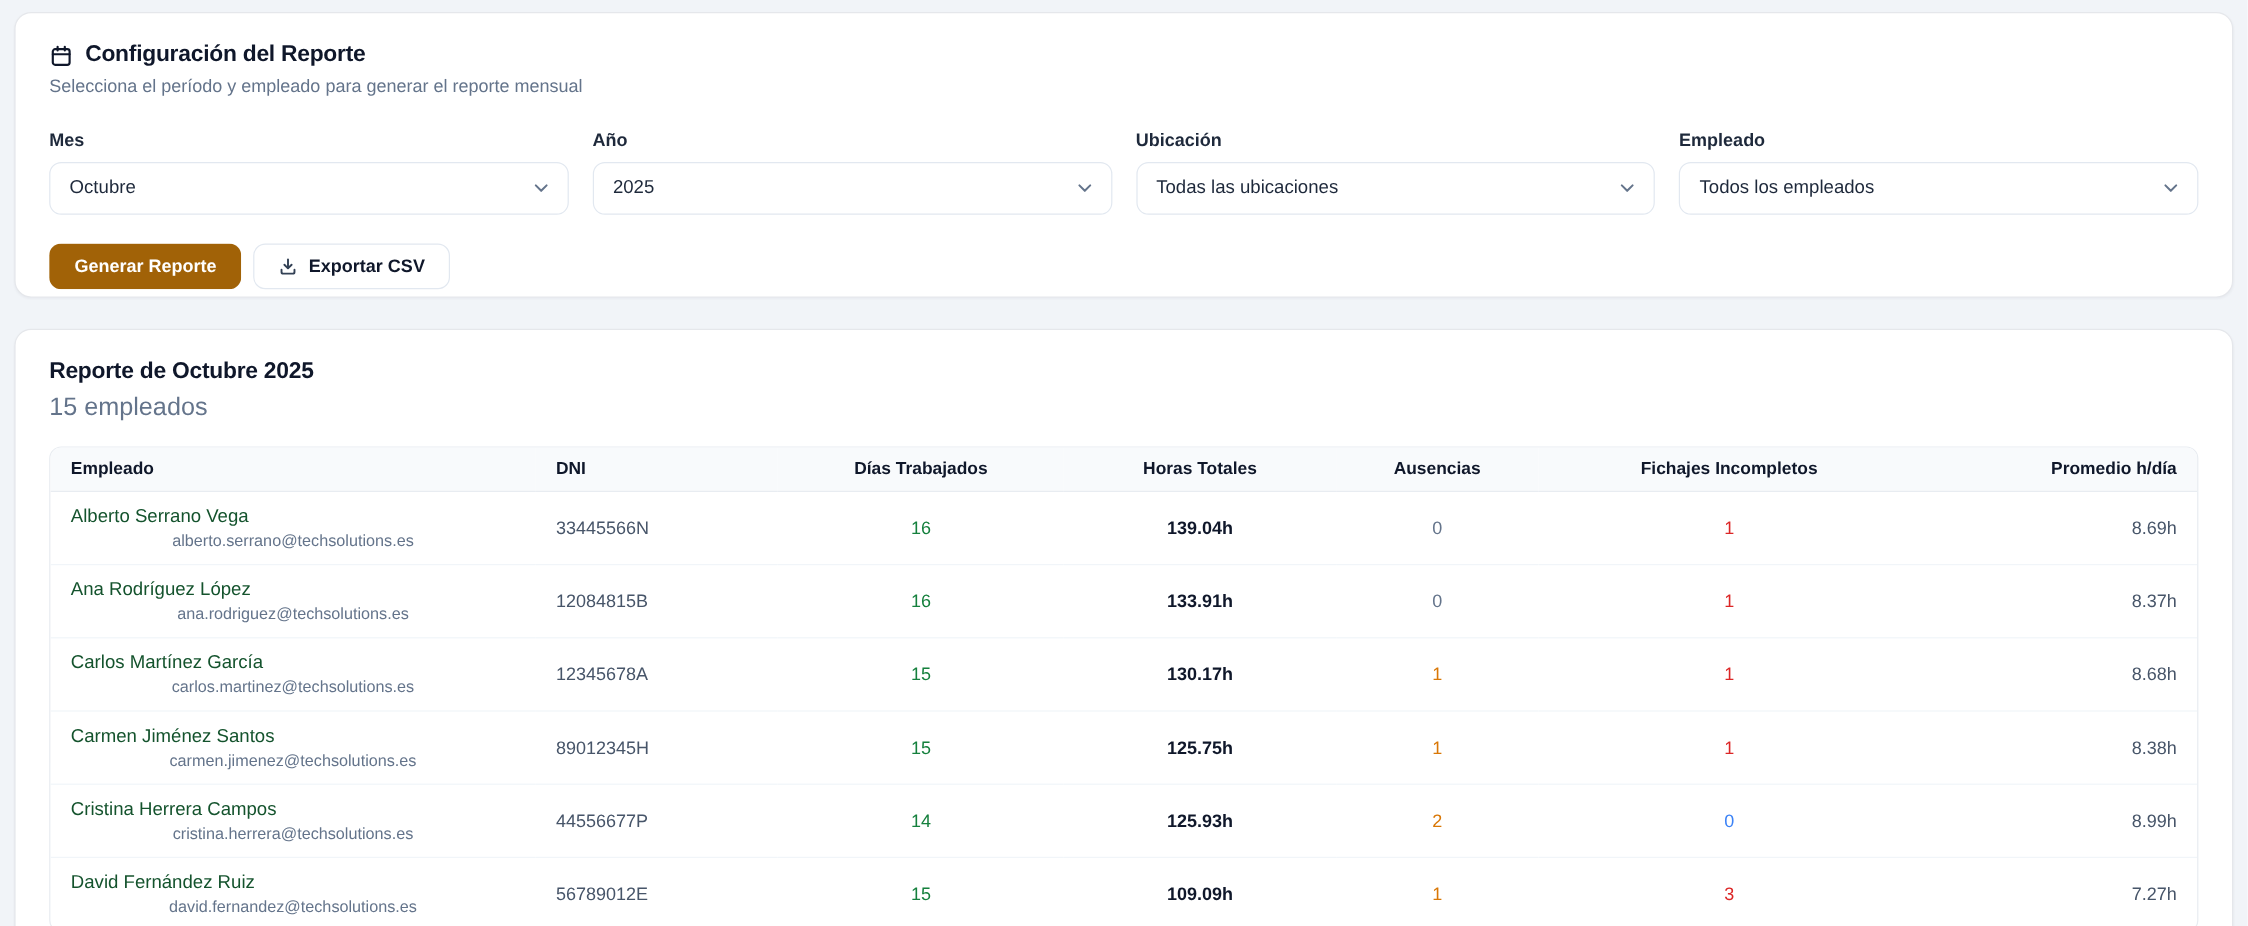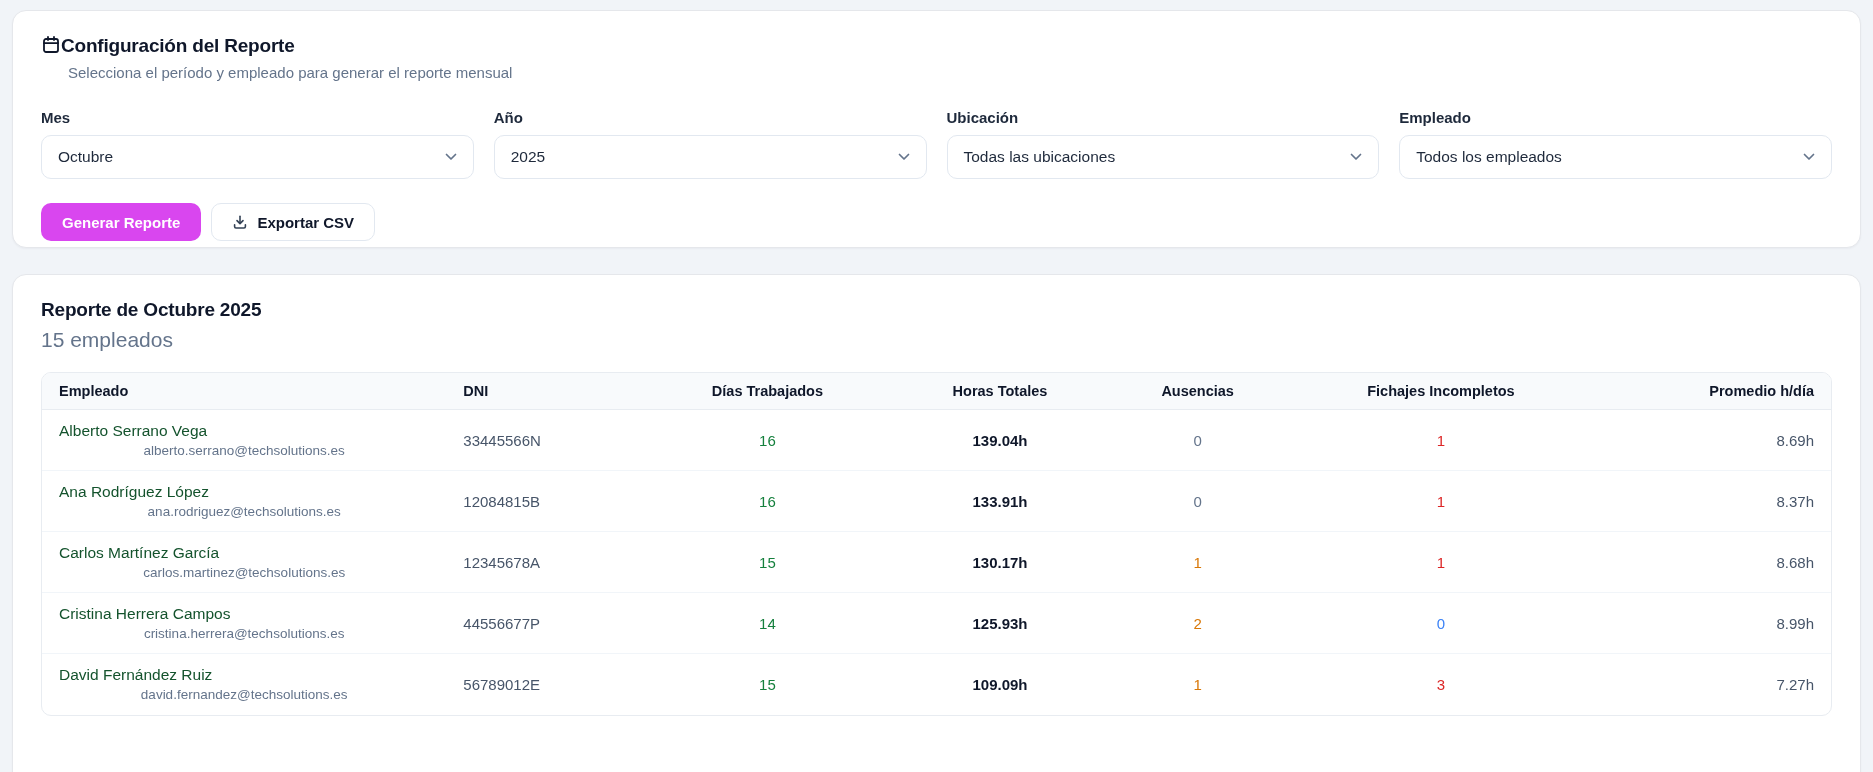--- a/index.html
+++ b/index.html
@@ -14,23 +14,23 @@
     background: #ffffff;
     border: 1px solid #e5e7eb;
     border-radius: 14px;
     box-shadow: 0 1px 2px rgba(15,23,42,0.04);
     padding: 24px 28px;
   }
   .card-config { height: 238px; }
   .card-report { margin-top: 26px; height: 600px; }
 
   
-  .title-row { display: flex; align-items: flex-start; }
+  .title-row { display: flex; align-items: flex-end; gap: 10px; }
   .page-title { font-size: 19px; font-weight: 700; color: #0f172a; letter-spacing: -0.2px; }
-  .subtitle { margin-top: 7px; font-size: 15px; color: #64748b; margin-left: 27px; }
+  .subtitle { margin-top: 7px; font-size: 15px; color: #64748b; }
 
   .fields-grid {
     margin-top: 28px;
     display: grid;
     grid-template-columns: repeat(4, 1fr);
     gap: 20px;
   }
   .field-label { font-size: 15px; font-weight: 600; color: #1e293b; margin-bottom: 9px; }
   .select-box {
     height: 44px;
@@ -54,21 +54,21 @@
     font-size: 15px;
     font-weight: 600;
     display: inline-flex;
     align-items: center;
     gap: 9px;
     padding: 0 20px;
     cursor: pointer;
     border: 1px solid transparent;
     font-family: "Liberation Sans", sans-serif;
   }
-  .btn-primary { background: #d946ef; color: #ffffff; }
+  .btn-primary { background: #a16207; color: #ffffff; }
   .btn-secondary { background: #ffffff; color: #0f172a; border-color: #e2e8f0; }
   .btn-secondary .dl-icon { color: #334155; display: flex; }
 
   
   .report-title { font-size: 19px; font-weight: 700; color: #0f172a; letter-spacing: -0.2px; }
   .report-subtitle { margin-top: 7px; font-size: 21px; color: #64748b; }
 
   .table-wrap {
     margin-top: 20px;
     border: 1px solid #e8ecf1;
@@ -236,20 +236,32 @@
       <div class="emp-email">carlos.martinez@techsolutions.es</div>
     </td>
     <td class="col-left cell-dni">12345678A</td>
     <td class="col-center cell-days">15</td>
     <td class="col-center cell-hours">130.17h</td>
     <td class="col-center num-amber">1</td>
     <td class="col-center num-red">1</td>
     <td class="col-right cell-avg">8.68h</td>
   </tr>
 
+  <tr>
+    <td class="col-left">
+      <div class="emp-name">Carmen Jiménez Santos</div>
+      <div class="emp-email">carmen.jimenez@techsolutions.es</div>
+    </td>
+    <td class="col-left cell-dni">89012345H</td>
+    <td class="col-center cell-days">15</td>
+    <td class="col-center cell-hours">125.75h</td>
+    <td class="col-center num-amber">1</td>
+    <td class="col-center num-red">1</td>
+    <td class="col-right cell-avg">8.38h</td>
+  </tr>
 
   <tr>
     <td class="col-left">
       <div class="emp-name">Cristina Herrera Campos</div>
       <div class="emp-email">cristina.herrera@techsolutions.es</div>
     </td>
     <td class="col-left cell-dni">44556677P</td>
     <td class="col-center cell-days">14</td>
     <td class="col-center cell-hours">125.93h</td>
     <td class="col-center num-amber">2</td>

